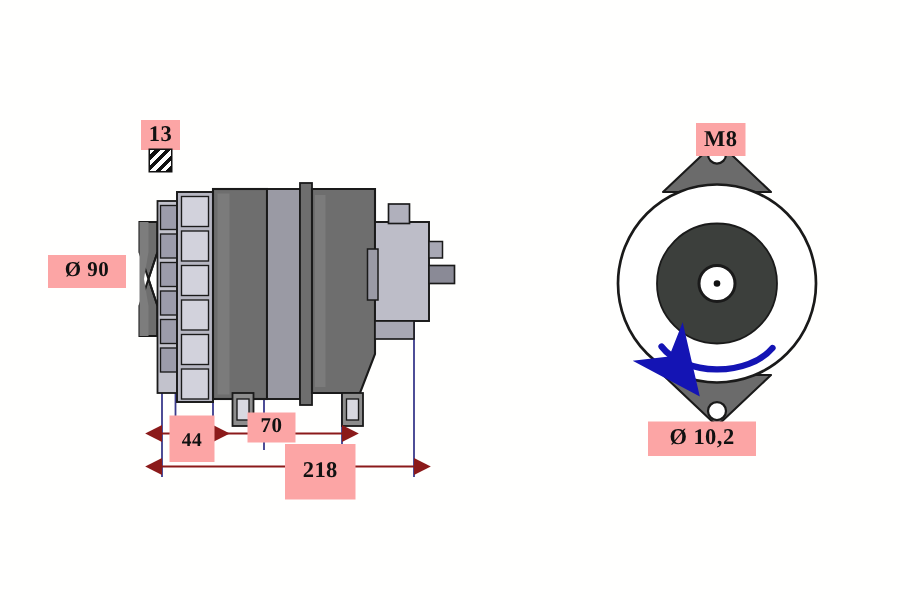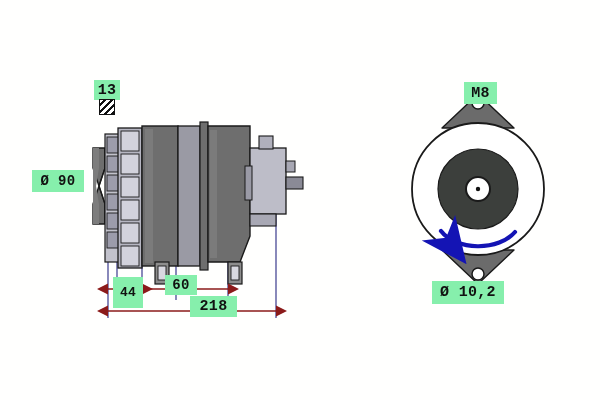--- a/index.html
+++ b/index.html
@@ -12,24 +12,24 @@
     width: 600px;
     height: 400px;
     background: #fffffe;
     overflow: hidden;
     font-family: "Liberation Sans", sans-serif;
   }
 
   
   .badge {
     position: absolute;
-    background: #86efac;
+    background: #fca5a5;
     color: #111111;
     font-weight: bold;
-    font-family: Liberation Mono, monospace;
+    font-family: Liberation Serif, serif;
     letter-spacing: 0.3px;
     line-height: 1;
     display: flex;
     align-items: center;
     justify-content: center;
     white-space: nowrap;
     z-index: 40;
   }
   .badge-blue {
     position: absolute;
@@ -42,21 +42,21 @@
     align-items: center;
     justify-content: center;
     white-space: nowrap;
     z-index: 40;
   }
 
   #badge-13  { left: 94px;  top: 80px;  width: 26px; height: 20px; font-size: 15px; }
   #badge-d90 { left: 32px;  top: 170px; width: 52px; height: 22px; font-size: 14px; }
   #badge-44  { left: 113px; top: 277px; width: 30px; height: 31px; font-size: 13px; }
   #badge-80  { left: 165px; top: 275px; width: 32px; height: 20px; font-size: 14px; }
-  #badge-218 { left: 190px; top: 296px; width: 47px; height: 21px; font-size: 15px; }
+  #badge-218 { left: 190px; top: 296px; width: 47px; height: 37px; font-size: 15px; }
   #badge-m8  { left: 464px; top: 82px;  width: 33px; height: 22px; font-size: 15px; }
   #badge-d102{ left: 432px; top: 281px; width: 72px; height: 23px; font-size: 15px; }
   #label-bplus { left: 119px; top: 99px; width: 112px; height: 22px; font-size: 16px; }
 
   
   #hatch-flag {
     position: absolute;
     left: 99px; top: 99px;
     width: 16px; height: 16px;
     z-index: 41;
@@ -199,21 +199,21 @@
 
   <div id="badge-13" class="badge">13</div>
 
   <div id="hatch-flag"></div>
 
 
   <div id="badge-d90" class="badge">Ø 90</div>
 
   <div id="badge-44" class="badge">44</div>
 
-  <div id="badge-80" class="badge">60</div>
+  <div id="badge-80" class="badge">70</div>
 
   <div id="badge-218" class="badge">218</div>
 
   <div id="badge-m8" class="badge">M8</div>
 
   <div id="badge-d102" class="badge">Ø 10,2</div>
 
 </div>
 
 </body></html>

